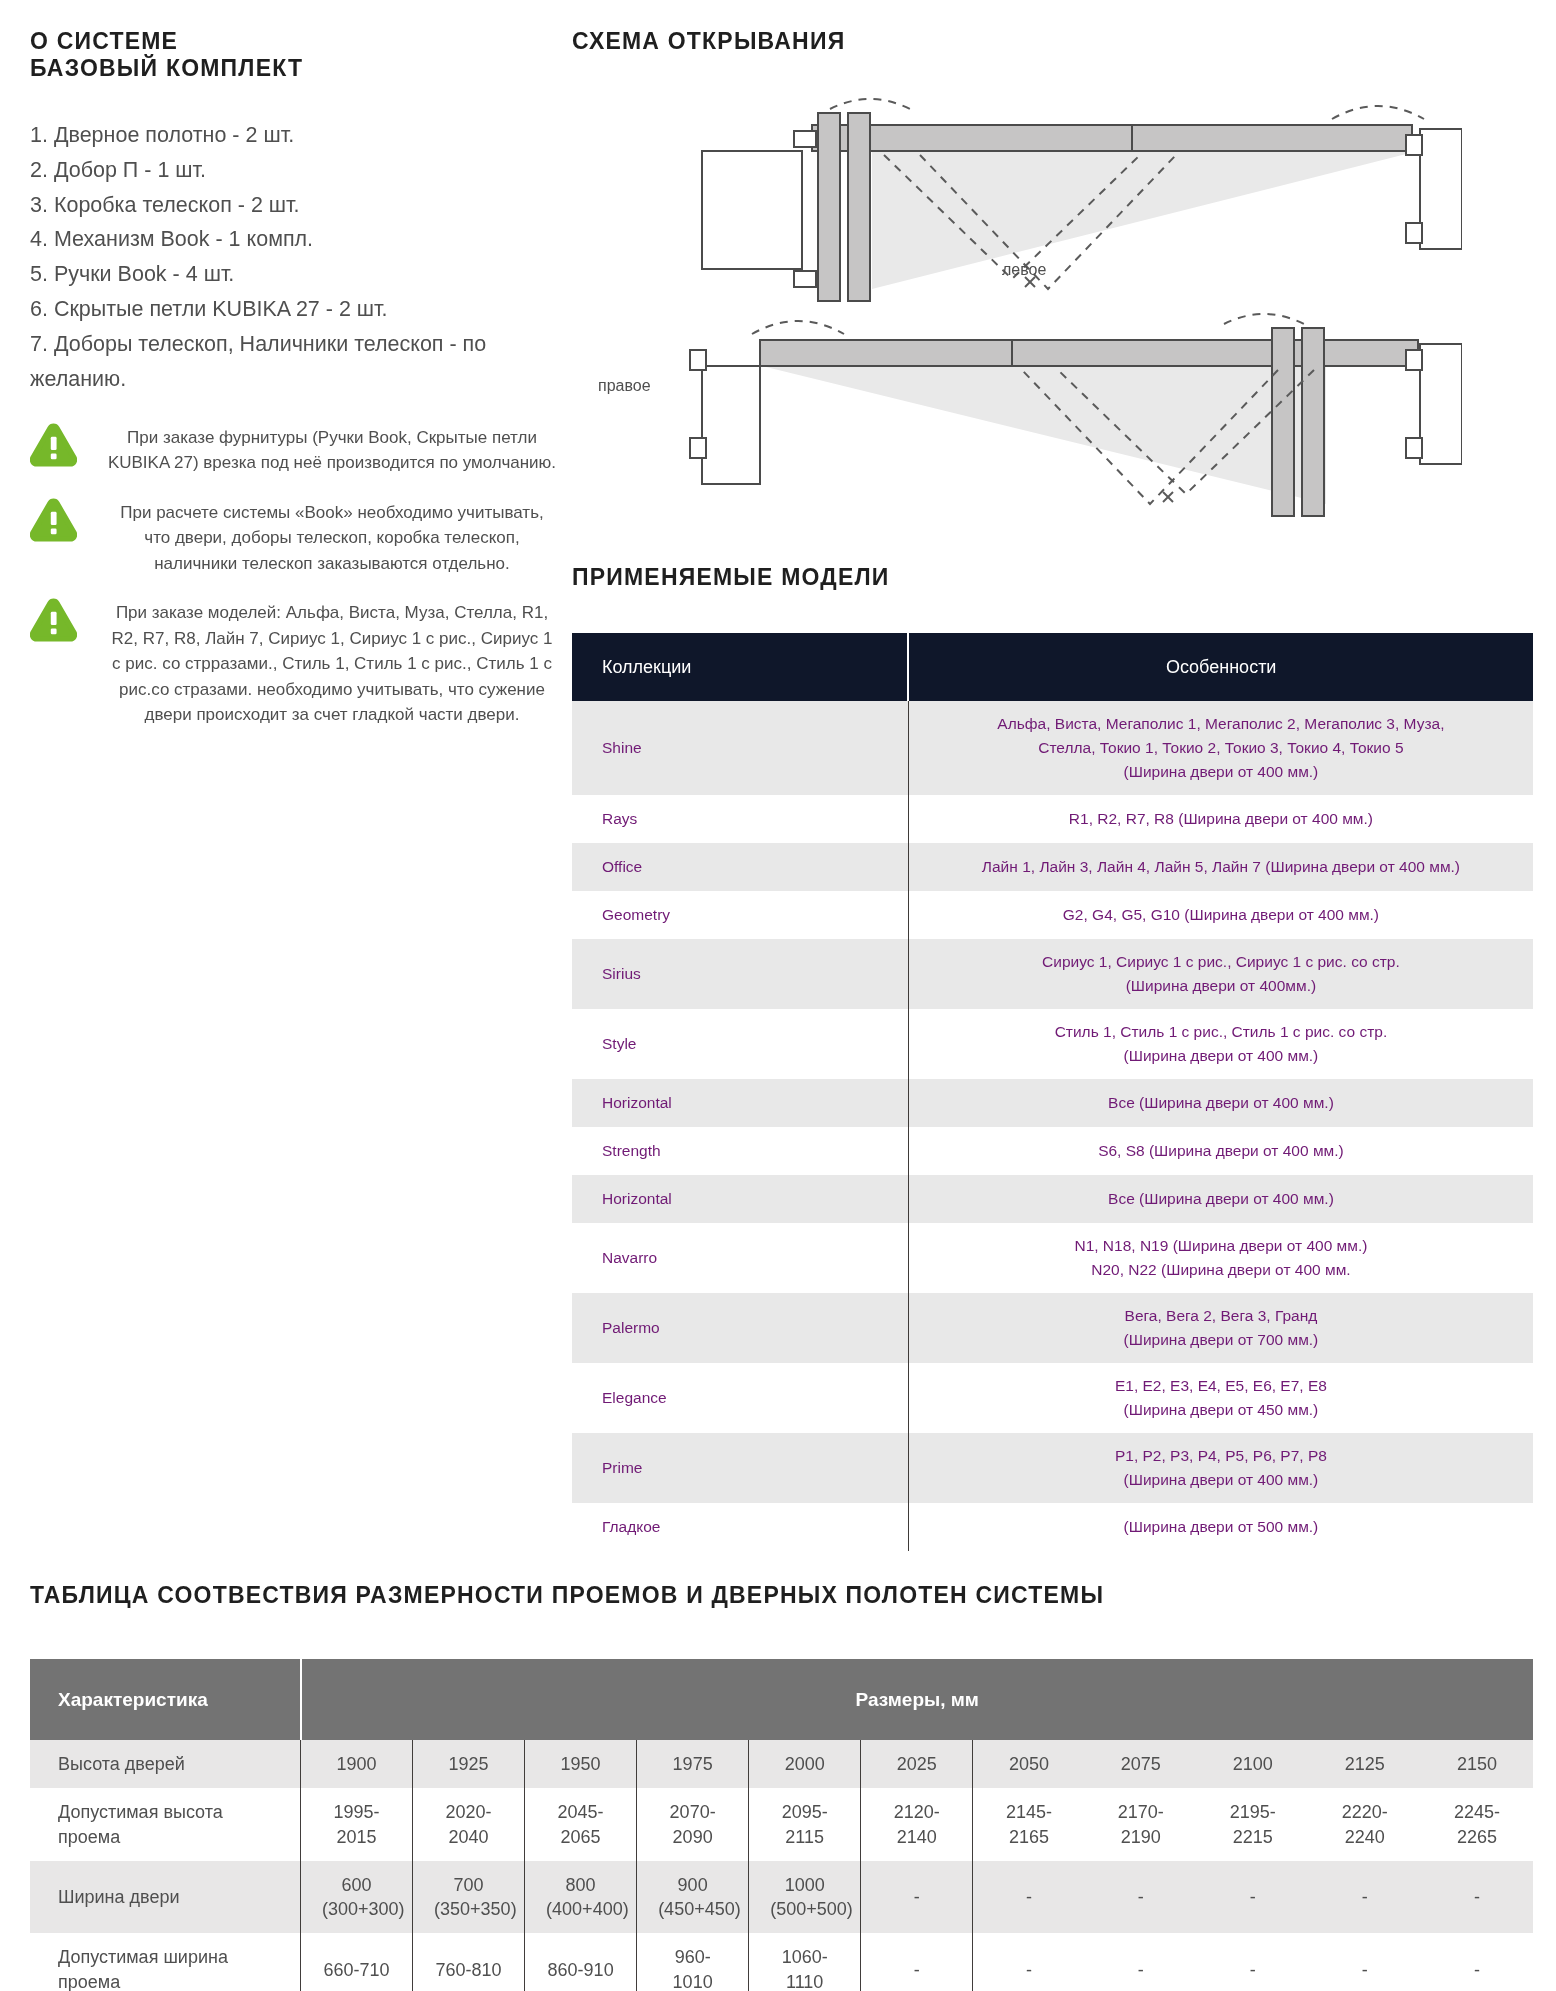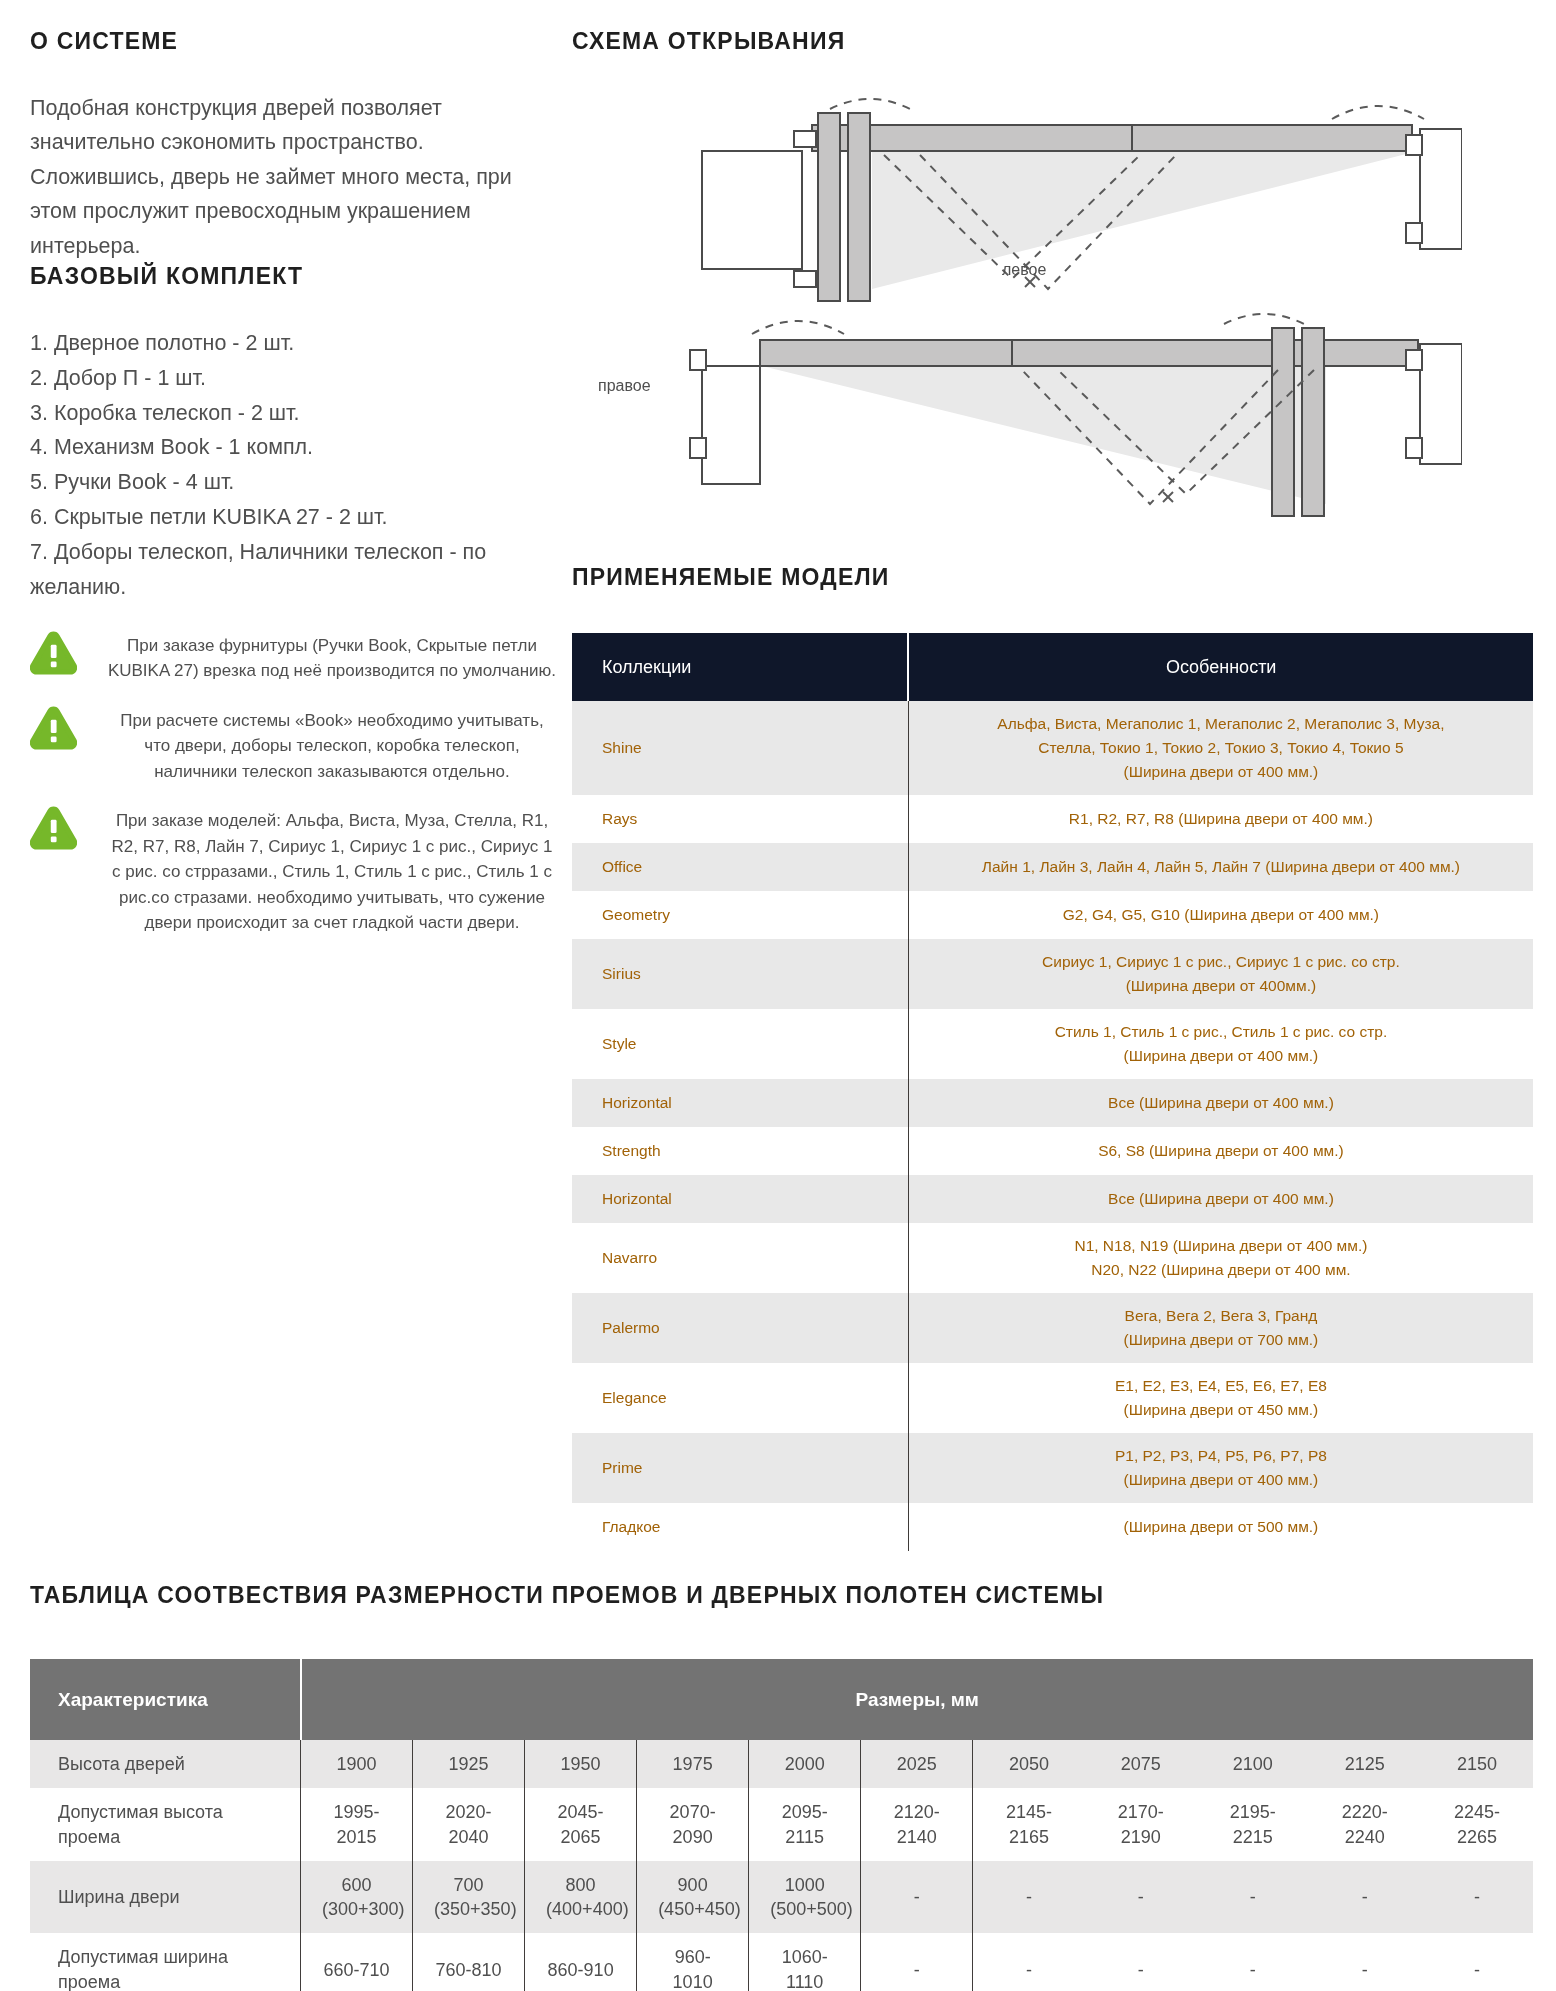--- a/index.html
+++ b/index.html
@@ -25,21 +25,21 @@
   .dsvg.first{top:0;}
   .dsvg.second{top:215px;}
   .dlabel{position:absolute;font-size:16px;color:#4f4f4f;}
   .dlabel-left{left:430px;top:172px;}
   .dlabel-right{left:26px;top:288px;}
   .models-title{margin-top:10px;}
   table.models{width:100%;border-collapse:collapse;table-layout:fixed;margin-top:42px;}
   table.models col.c1{width:35%;}
   table.models thead th{background:#0f172a;color:#fff;font-weight:normal;font-size:18px;height:66px;}
   table.models thead th:first-child{text-align:left;padding-left:30px;border-right:2px solid #fff;}
-  table.models tbody td{font-size:15.5px;line-height:1.55;color:#a16207;}
+  table.models tbody td{font-size:15.5px;line-height:1.55;color:#701a75;}
   table.models tbody td.c1{text-align:left;padding:12px 0 12px 30px;border-right:1px solid #3e3a38;}
   table.models tbody td.c2{text-align:center;white-space:pre-line;padding:11px 10px;}
   table.models tbody tr:nth-child(odd){background:#e8e8e8;}
   
   .bottom{position:absolute;left:30px;top:1582px;width:1503px;}
   table.sizes{width:100%;border-collapse:collapse;table-layout:fixed;margin-top:50px;}
   table.sizes col.lblcol{width:18%;}
   table.sizes thead th{background:#737373;color:#fff;font-weight:bold;font-size:19px;height:79px;}
   table.sizes thead th.lbl{text-align:left;padding-left:28px;border-right:2px solid #fff;}
   table.sizes tbody td{font-size:18px;line-height:1.35;color:#4f4f4f;text-align:center;
@@ -48,21 +48,20 @@
   table.sizes tbody tr:nth-child(odd){background:#e8e7e7;}
   table.sizes tbody td:nth-child(-n+7){border-right:1px solid #413d3b;}
 </style>
 </head>
 <body>
 
 <div>
 
   <section class="col-left">
     <h2 class="sec">О СИСТЕМЕ</h2>
-    <p class="about-text">Подобная конструкция дверей позволяет значительно сэкономить пространство. Сложившись, дверь не займет много места, при этом прослужит превосходным украшением интерьера.</p>
 
     <h2 class="sec kit-title">БАЗОВЫЙ КОМПЛЕКТ</h2>
     <div class="kit-list">
 
         <div class="kit-item">1. Дверное полотно - 2 шт.</div>
 
         <div class="kit-item">2. Добор П - 1 шт.</div>
 
         <div class="kit-item">3. Коробка телескоп - 2 шт.</div>
 

